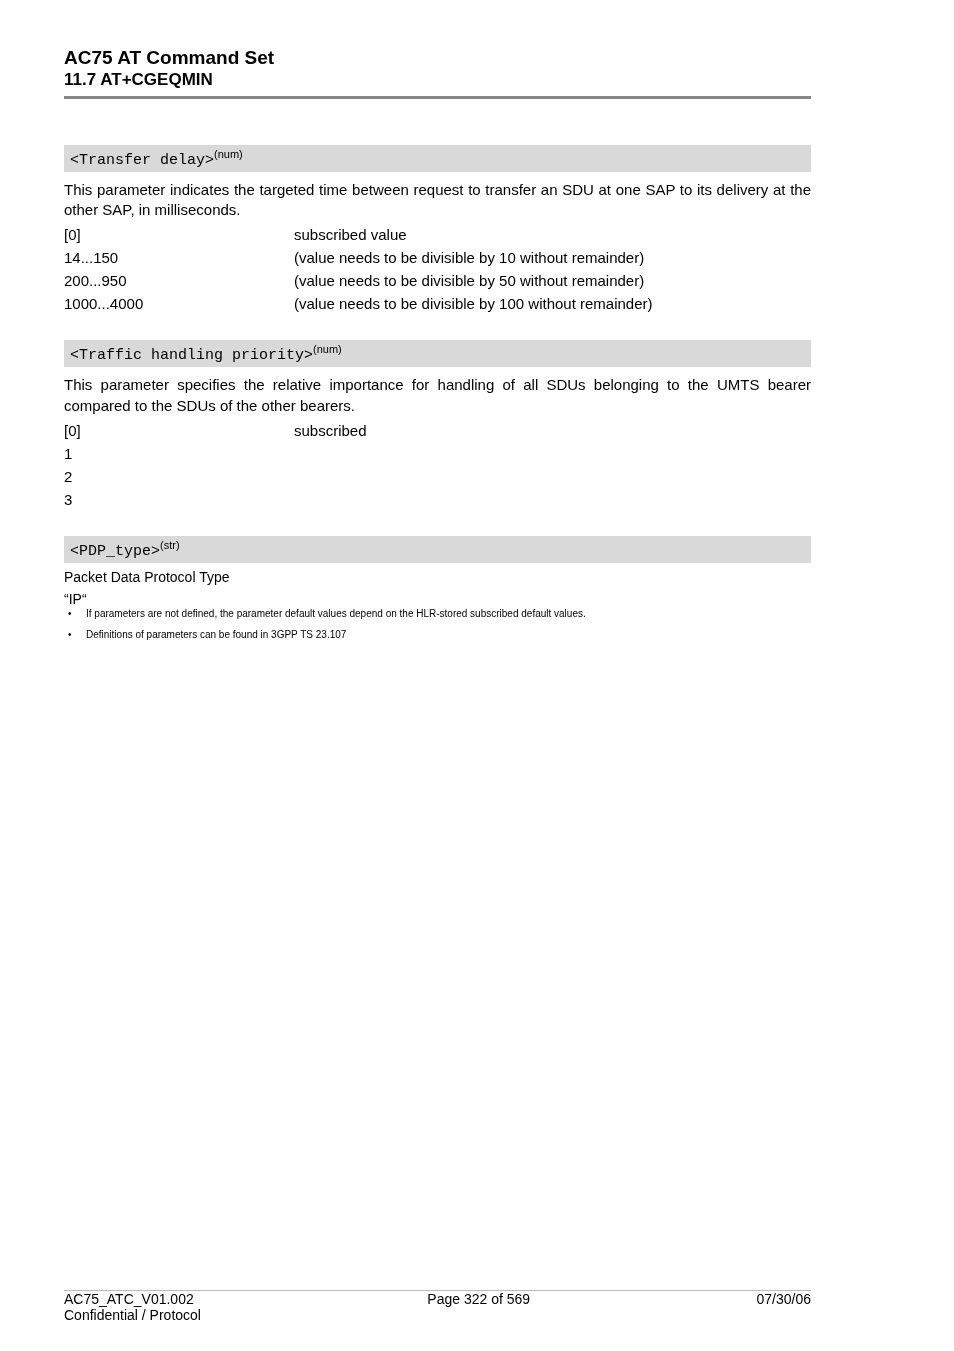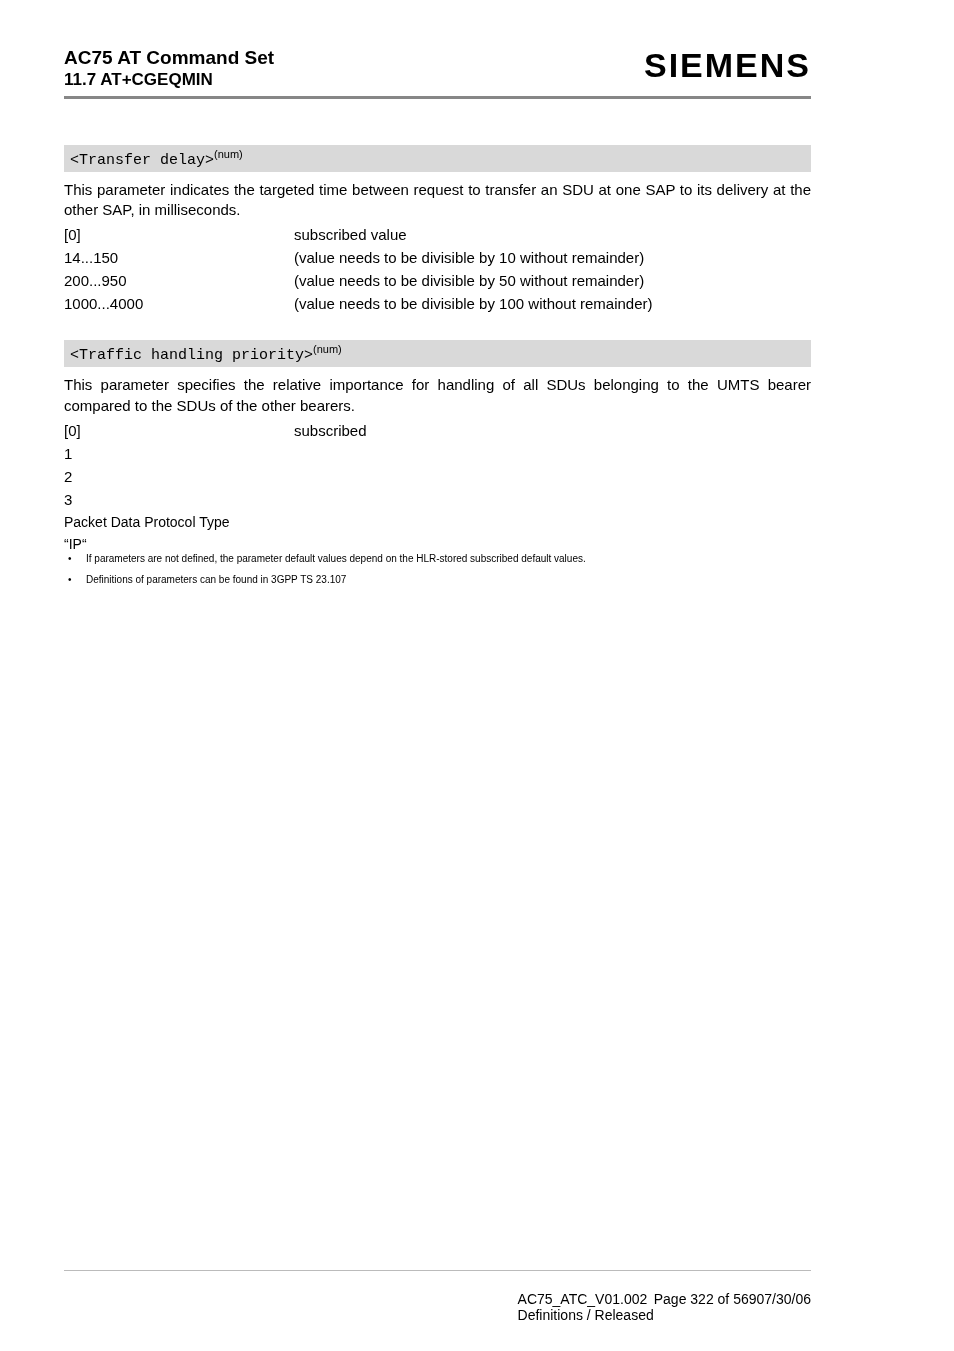--- a/index.html
+++ b/index.html
@@ -15,34 +15,33 @@
   .param-bar sup { font-family: Arial, sans-serif; font-size: 11px; }
   .desc { font-size: 15px; line-height: 1.35; margin-top: 8px; text-align: justify; }
   .kv { display: flex; font-size: 15px; margin-top: 6px; }
   .kv .k { width: 230px; flex-shrink: 0; }
   .kv .v { flex: 1; }
   .single { font-size: 14px; margin-top: 6px; }
   .notes-h { font-weight: bold; font-style: italic; font-size: 17px; margin-top: 26px; margin-bottom: 10px; }
   ul.notes { list-style: none; padding: 0; }
   ul.notes li { font-size: 10px; line-height: 1.35; position: relative; padding-left: 22px; margin-bottom: 8px; text-align: justify; }
   ul.notes li::before { content: "•"; position: absolute; left: 4px; top: 0; }
-  .footer { position: absolute; bottom: 28px; left: 64px; right: 64px; display: flex; justify-content: flex-end; font-size: 14px; border-top: 1px solid #bbb; padding-top: 20px; }
+  .footer { position: absolute; bottom: 28px; left: 64px; right: 64px; display: flex; justify-content: space-between; font-size: 14px; border-top: 1px solid #bbb; padding-top: 0; }
   .footer .fl { display: flex; flex-direction: column; }
 </style>
 </head>
 <body>
 
 <div class="page">
 
   <div class="header">
     <div class="hdr-left">
       <span class="hdr-title">AC75 AT Command Set</span>
       <span class="hdr-sub">11.7 AT+CGEQMIN</span>
     </div>
-    <span class="brand">SIEMENS</span>
   </div>
 
   <div class="param-bar first">
     <span>&lt;Transfer delay&gt;</span><sup>(num)</sup>
   </div>
   <p class="desc">This parameter indicates the targeted time between request to transfer an SDU at one SAP to its delivery at the other SAP, in milliseconds.</p>
   <div class="kv">
       <span class="k">[0]</span>
       <span class="v">subscribed value</span>
     </div>
@@ -73,30 +72,33 @@
     </div>
   <div class="kv">
       <span class="k">2</span>
       <span class="v"></span>
     </div>
   <div class="kv">
       <span class="k">3</span>
       <span class="v"></span>
     </div>
 
+  <div class="param-bar">
+    <span>&lt;PDP_type&gt;</span><sup>(str)</sup>
+  </div>
   <p class="single">Packet Data Protocol Type</p>
   <p class="single">“IP“</p>
 
   <ul class="notes">
     <li>If parameters are not defined, the parameter default values depend on the HLR-stored subscribed default values.</li>
     <li>Definitions of parameters can be found in 3GPP TS 23.107</li>
   </ul>
 
   <div class="footer">
     <div class="fl">
       <span>AC75_ATC_V01.002</span>
-      <span>Definitions / Released</span>
+      <span>Confidential / Protocol</span>
     </div>
     <span>Page 322 of 569</span>
     <span>07/30/06</span>
   </div>
 
 </div>
 
 </body></html>

